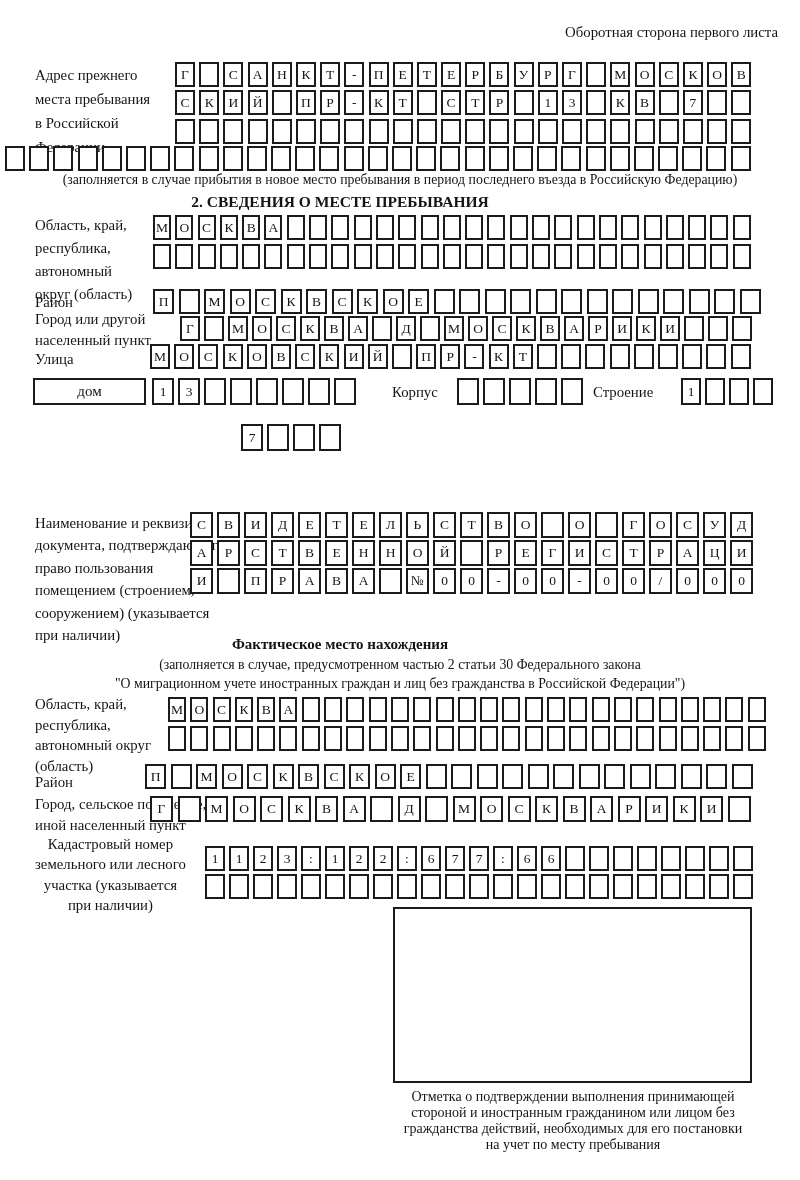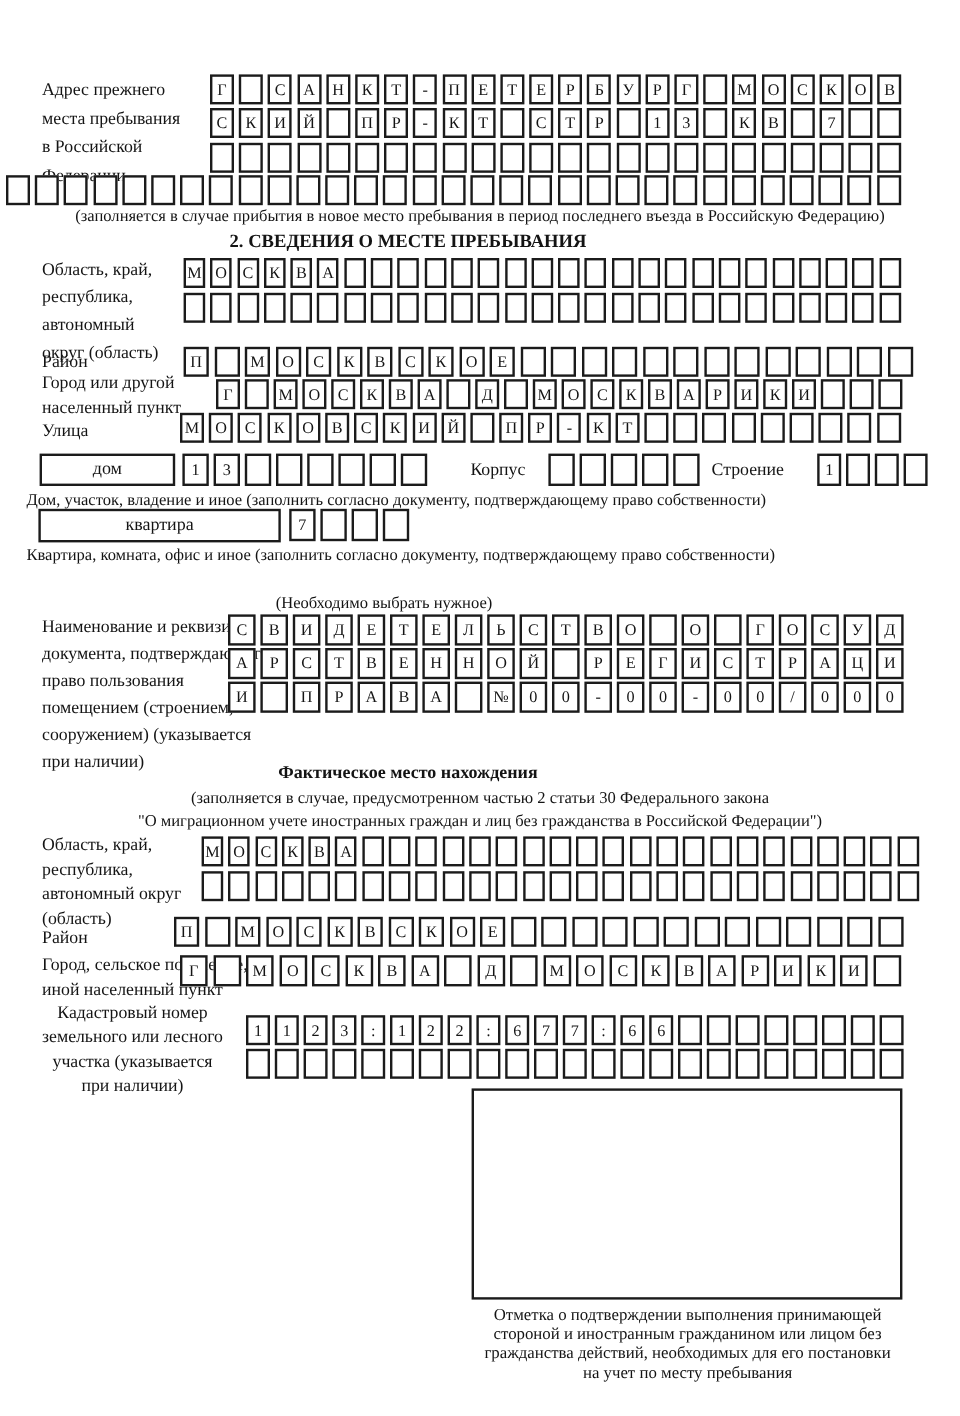--- a/index.html
+++ b/index.html
@@ -35,20 +35,21 @@
   }
   .mesto-row .opt{margin-right:8px;}
   .stamp-box{position:absolute;box-sizing:border-box;border:2px solid #1b1b1b;background:#fff;}
   .ctr{text-align:center;}
 </style>
 </head>
 <body>
 
 <div class="page">
 
+  <div class="abs" style="left:520px;top:24px;width:258px;text-align:right;font-size:14.8px;">Оборотная сторона первого листа</div>
 
   <div class="lbl" style="left:35px;top:63px;">Адрес прежнего
 места пребывания
 в Российской
 Федерации</div>
   <div class="cells pA" style="left:175px;top:62px;">
       <span class="cell">Г</span>
       <span class="cell"></span>
       <span class="cell">С</span>
       <span class="cell">А</span>
@@ -330,32 +331,28 @@
       <span class="cell"></span>
       <span class="cell"></span>
     </div>
   <div class="lbl" style="left:593px;top:380px;text-align:right;">Строение</div>
   <div class="cells pH" style="left:681px;top:378px;">
       <span class="cell">1</span>
       <span class="cell"></span>
       <span class="cell"></span>
       <span class="cell"></span>
     </div>
-  <div class="note" style="left:22px;top:408px;">Дом, участок, владение и иное (заполнить согласно документу, подтверждающему право собственности)</div>
-
-  <div class="wbox" style="left:32px;top:424px;width:202px;height:28px;">квартира</div>
+
   <div class="cells pG" style="left:241px;top:424px;">
       <span class="cell">7</span>
       <span class="cell"></span>
       <span class="cell"></span>
       <span class="cell"></span>
     </div>
-  <div class="note" style="left:22px;top:454px;">Квартира, комната, офис и иное (заполнить согласно документу, подтверждающему право собственности)</div>
-
-  <div class="note ctr" style="left:0;top:494px;width:640px;">(Необходимо выбрать нужное)</div>
+
 
   <div class="lbl" style="left:35px;top:512px;line-height:22.4px;">Наименование и реквизиты
 документа, подтверждающего
 право пользования
 помещением (строением,
 сооружением) (указывается
 при наличии)</div>
   <div class="cells pF" style="left:190px;top:512px;">
       <span class="cell">С</span>
       <span class="cell">В</span>

